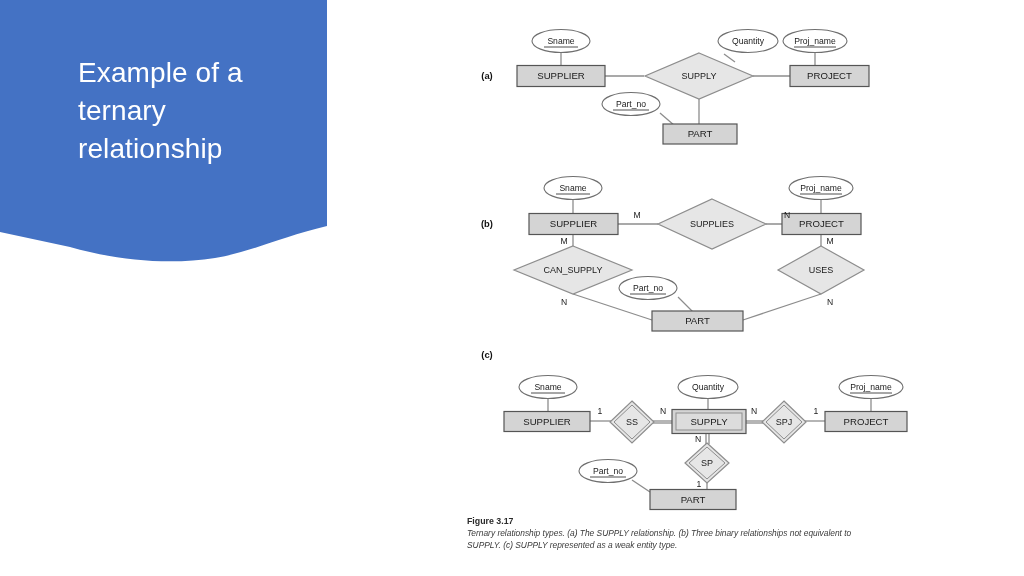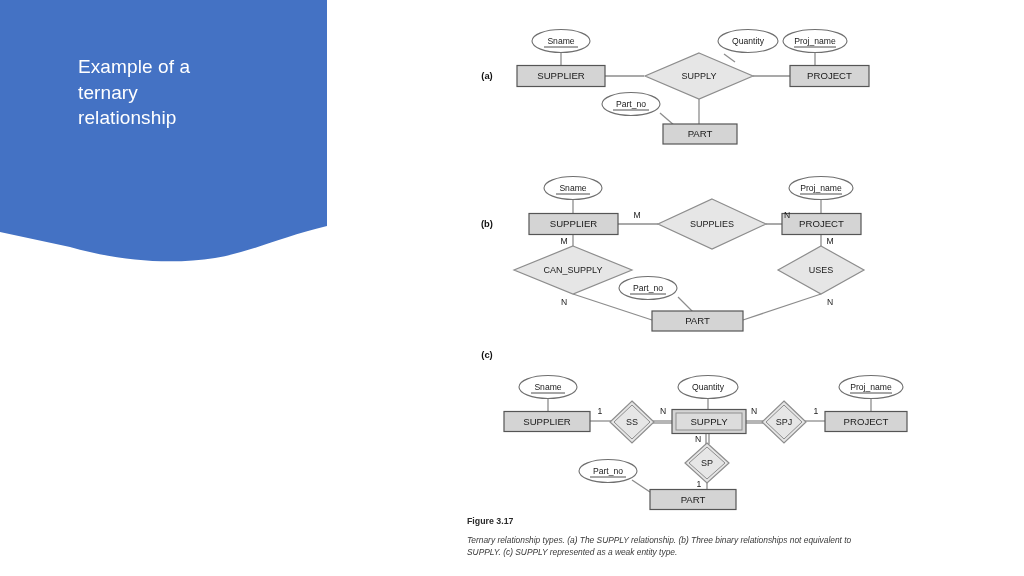--- a/index.html
+++ b/index.html
@@ -29,21 +29,21 @@
     left: 0;
     top: 0;
     display: block;
   }
   #title-text {
     position: absolute;
     left: 78px;
     top: 54px;
     width: 240px;
     color: #ffffff;
-    font-size: 19px;
+    font-size: 28px;
     line-height: 1.35;
     font-weight: 400;
     letter-spacing: 0.1px;
     white-space: pre-line;
   }
 
   
   #figure {
     position: absolute;
     left: 460px;
@@ -66,21 +66,21 @@
     width: 400px;
     color: #3a3a3a;
     font-size: 8.4px;
     line-height: 1.42;
   }
   #caption .cap-title {
     font-weight: bold;
     font-size: 8.8px;
     color: #2b2b2b;
     display: block;
-    margin-bottom: 8px;
+    margin-bottom: 1px;
   }
   #caption .cap-body { display: block; font-style: italic; }
 </style>
 </head>
 <body>
 
 <div id="title-panel">
   <svg width="340" height="275" viewBox="0 0 340 275">
     <path d="M0,0 L327,0 L327,226 C280,237 252,252 215,258 C170,265 120,261 70,247 L0,232 Z" fill="#4472c4"></path>
   </svg>

